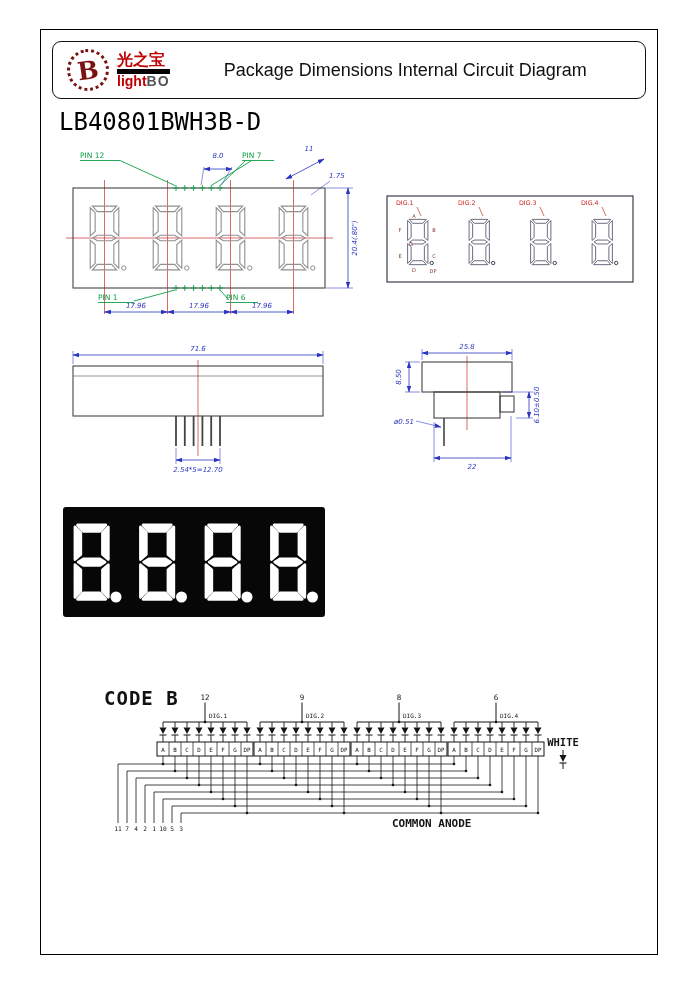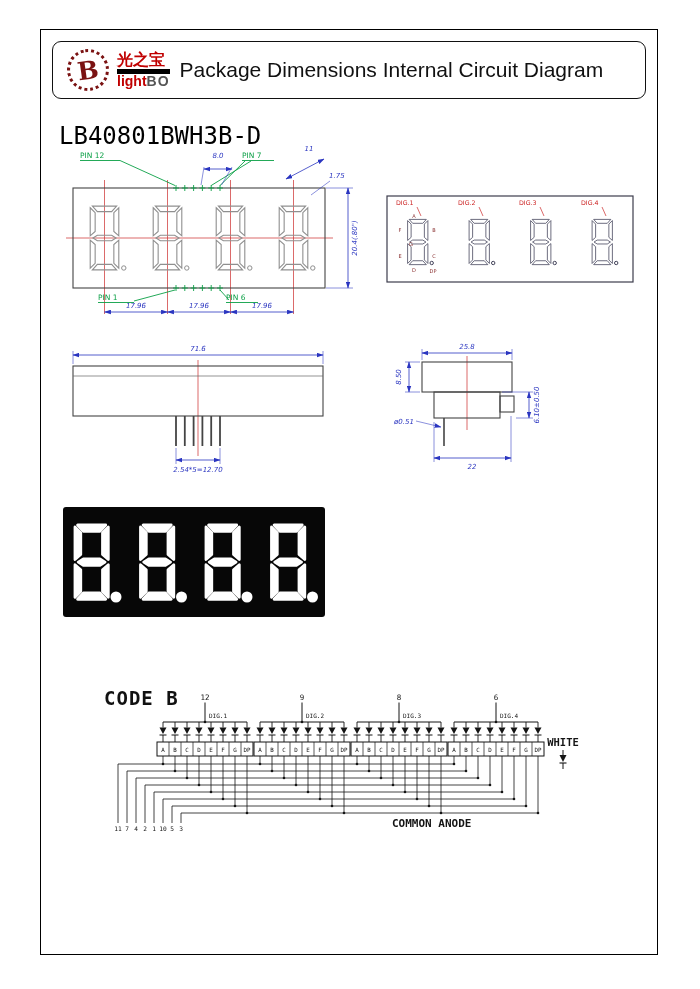--- a/index.html
+++ b/index.html
@@ -8,22 +8,22 @@
   .abs{position:absolute}
   .outer-border{position:absolute;left:40px;top:29px;width:618px;height:926px;border:1.6px solid #000}
   .header-box{position:absolute;left:52px;top:41px;width:594px;height:58px;border:1.6px solid #111;border-radius:9px;display:flex;align-items:center;padding:0 14px;gap:10px;background:#fff}
   .logo{display:flex;align-items:center;gap:8px}
   .logo-b{width:42px;height:42px;border-radius:50%;border:3px dotted #7a1212;color:#7a1212;display:flex;align-items:center;justify-content:center;
           font-family:"DejaVu Serif",serif;font-weight:bold;font-size:25px;transform:rotate(-8deg)}
   .logo-cn{color:#c00000;font-weight:bold;font-size:16px;border-bottom:5px solid #000000;padding-bottom:1px;line-height:1.1}
   .logo-latin{font-size:14px;font-weight:bold;line-height:1.1}
   .logo-latin .light{color:#c00000}
   .logo-latin .bo{color:#555;letter-spacing:1px}
-  .header-title{flex:1;text-align:left;font-size:21px;color:#111}
-  .part-number{position:absolute;left:59px;top:122px;font-size:24px;color:#000;font-family:"DejaVu Sans Mono",monospace}
+  .header-title{flex:1;text-align:center;font-size:18px;color:#111}
+  .part-number{position:absolute;left:59px;top:108px;font-size:24px;color:#000;font-family:"DejaVu Sans Mono",monospace}
   .code-b{position:absolute;left:104px;top:687px;font-size:19px;font-weight:bold;letter-spacing:1px;font-family:"DejaVu Sans Mono",monospace;color:#111}
 
   svg text{font-family:"DejaVu Sans",sans-serif}
   #circuit-svg text{font-family:"DejaVu Sans Mono",monospace}
   .outline{fill:none;stroke:#444;stroke-width:1.1}
   .outline-thin{stroke:#666;stroke-width:0.7;fill:none}
   .outline2{fill:none;stroke:#3c3c4c;stroke-width:1.2}
   .seg-outline{fill:none;stroke:#8f8f8f;stroke-width:1}
   .seg-dark{fill:none;stroke:#43435a;stroke-width:1}
   .seg-white{fill:#fff;stroke:#fff;stroke-width:2.2;stroke-linejoin:round}

